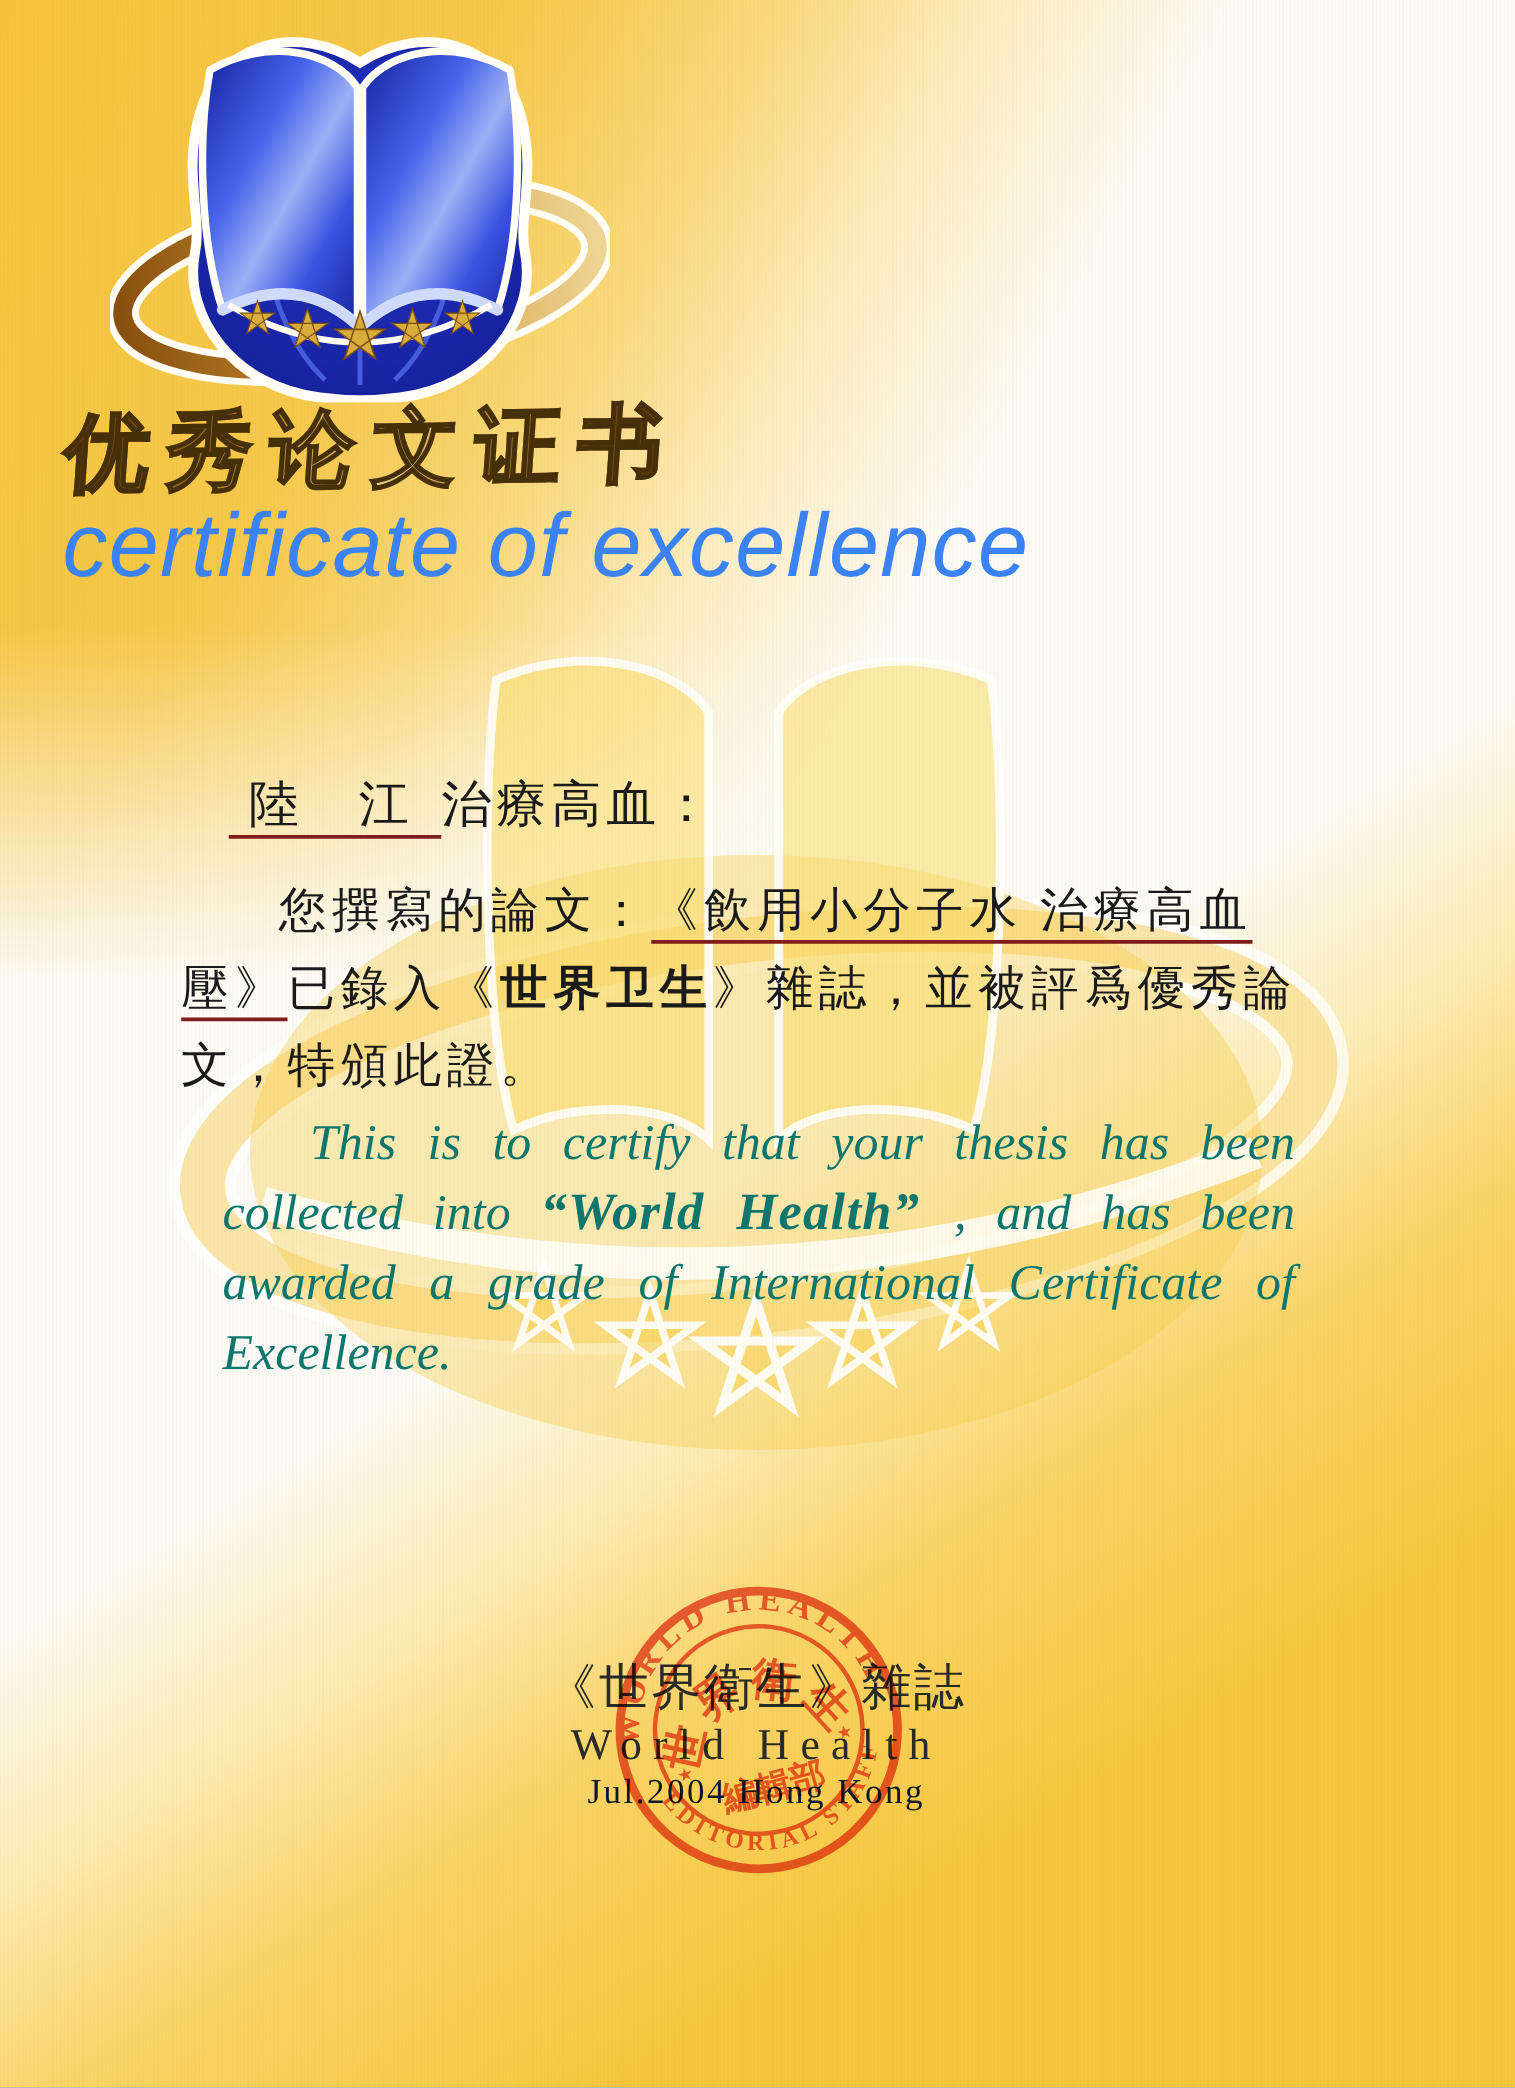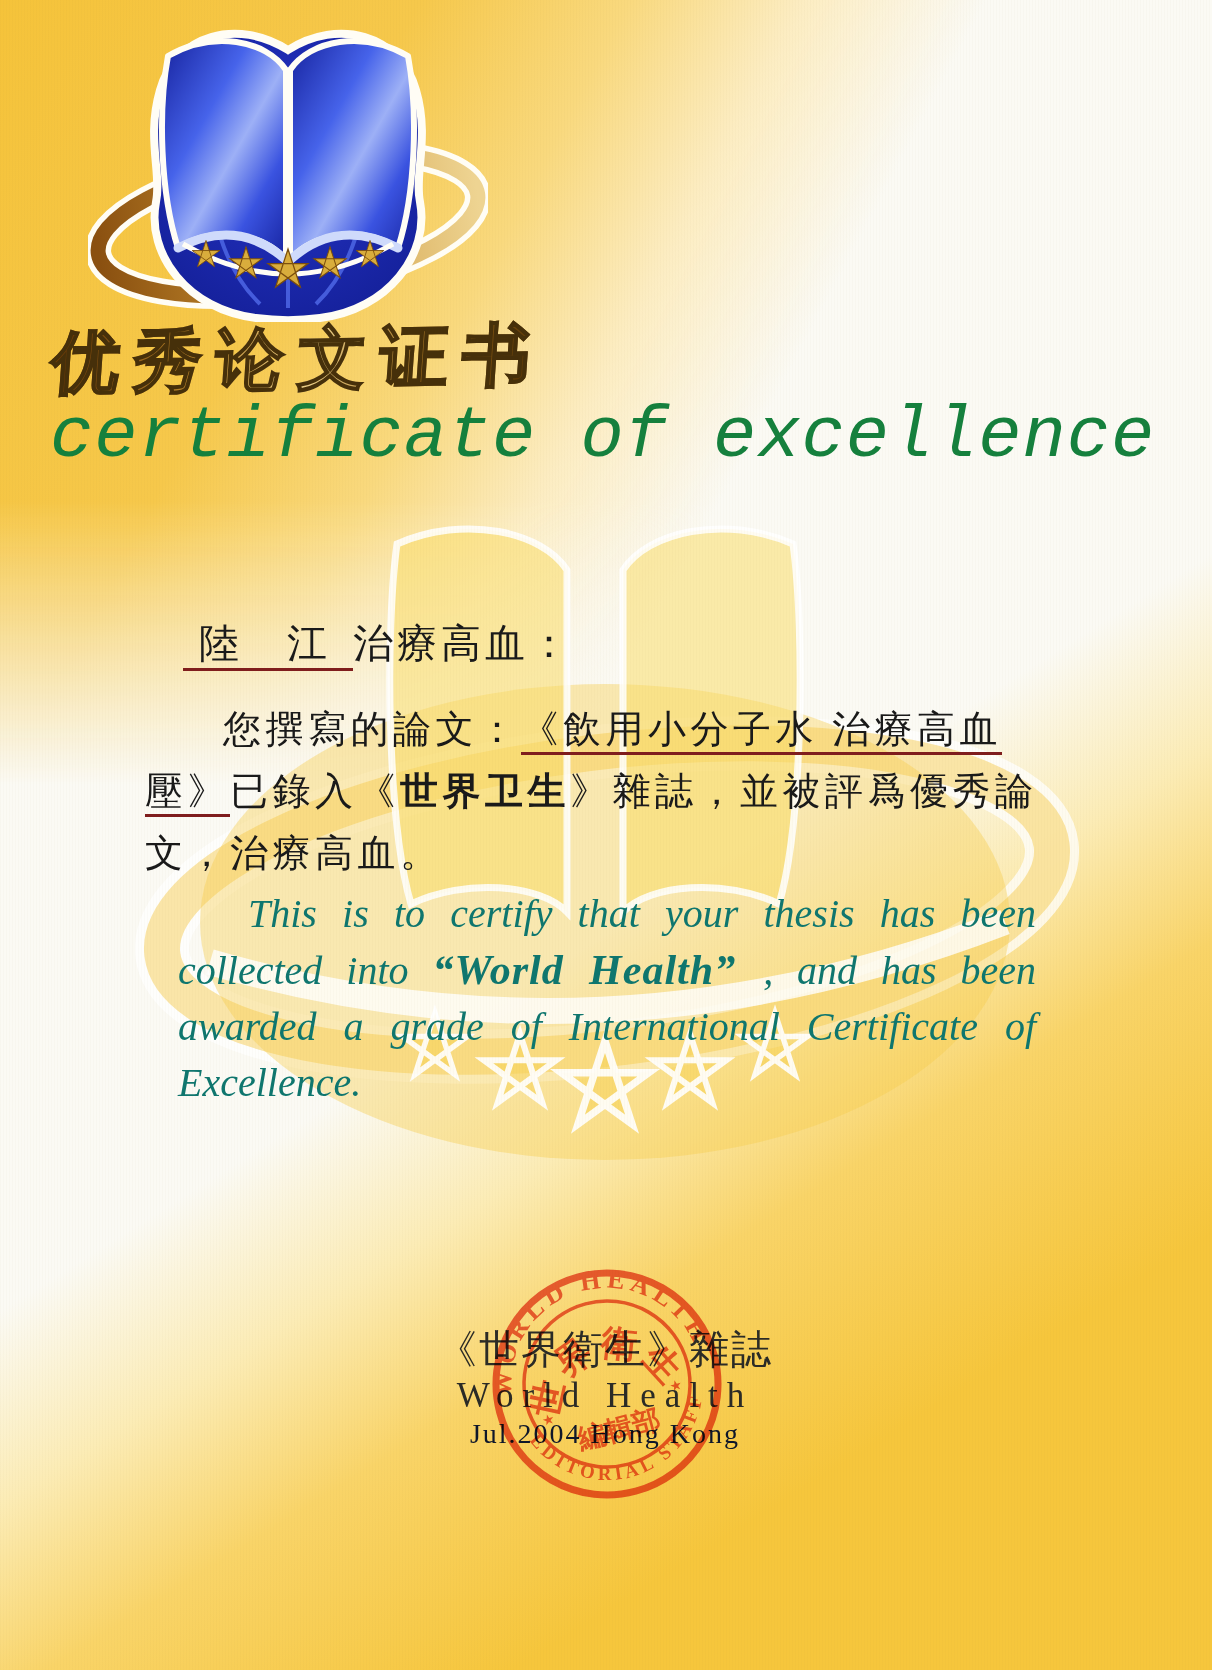--- a/index.html
+++ b/index.html
@@ -36,22 +36,22 @@
   }
   @supports ((-webkit-background-clip:text)){
     .title-zh{
       background:linear-gradient(100deg,#6b3c08 5%,#b9852c 30%,#ecd089 52%,#9e6d1d 75%,#5d3a08 95%);
       -webkit-background-clip:text;background-clip:text;color:transparent;
       -webkit-text-stroke:2px #46300a;
     }
   }
   .title-en{
     position:absolute;left:50px;top:396px;z-index:3;white-space:nowrap;
-    font-family:Liberation Mono, monospace;
-    font-style:italic;font-size:72px;color:#15803d;letter-spacing:1px;
+    font-family:Liberation Sans, sans-serif;
+    font-style:italic;font-size:72px;color:#3b82f6;letter-spacing:1px;
   }
   
   .salutation{position:absolute;left:183px;top:616px;z-index:3;font-size:40px;letter-spacing:4px;white-space:nowrap;}
   .u{border-bottom:3px solid #7f1d1d;padding-bottom:2px;}
   .salutation .u{padding-left:16px;padding-right:22px;}
   .para-zh{position:absolute;left:145px;top:698px;width:895px;z-index:3;font-size:38px;line-height:62px;letter-spacing:4.5px;}
   .zh-line{white-space:nowrap;font-family:Liberation Serif, serif;}
   .zh-line.indent{padding-left:78px;}
   .b{font-weight:bold;}
   .para-en{position:absolute;left:178px;top:886px;width:858px;z-index:3;
@@ -149,21 +149,21 @@
   <div class="title-zh">优秀论文证书</div>
   <div class="title-en">certificate of excellence</div>
 
   <div class="salutation">
     <span class="u">陸　江</span><span>治療高血：</span>
   </div>
 
   <div class="para-zh">
     <div class="zh-line indent"><span>您撰寫的論文：</span><span class="u">《飲用小分子水 治療高血</span></div>
     <div class="zh-line"><span class="u">壓》</span><span>已錄入《</span><span class="b">世界卫生</span><span>》雜誌，並被評爲優秀論</span></div>
-    <div class="zh-line"><span>文，治療高血。</span></div>
+    <div class="zh-line"><span>文，特頒此證。</span></div>
   </div>
 
   <div class="para-en">
     <div class="en-line jl first"><span>This is to certify that your thesis has been</span></div>
     <div class="en-line jl"><span>collected into</span> <span class="wh">“World Health”</span><span class="cm">, and has been</span></div>
     <div class="en-line jl"><span>awarded a grade of International Certificate of</span></div>
     <div class="en-line"><span>Excellence.</span></div>
   </div>
 
   <div class="footer">

